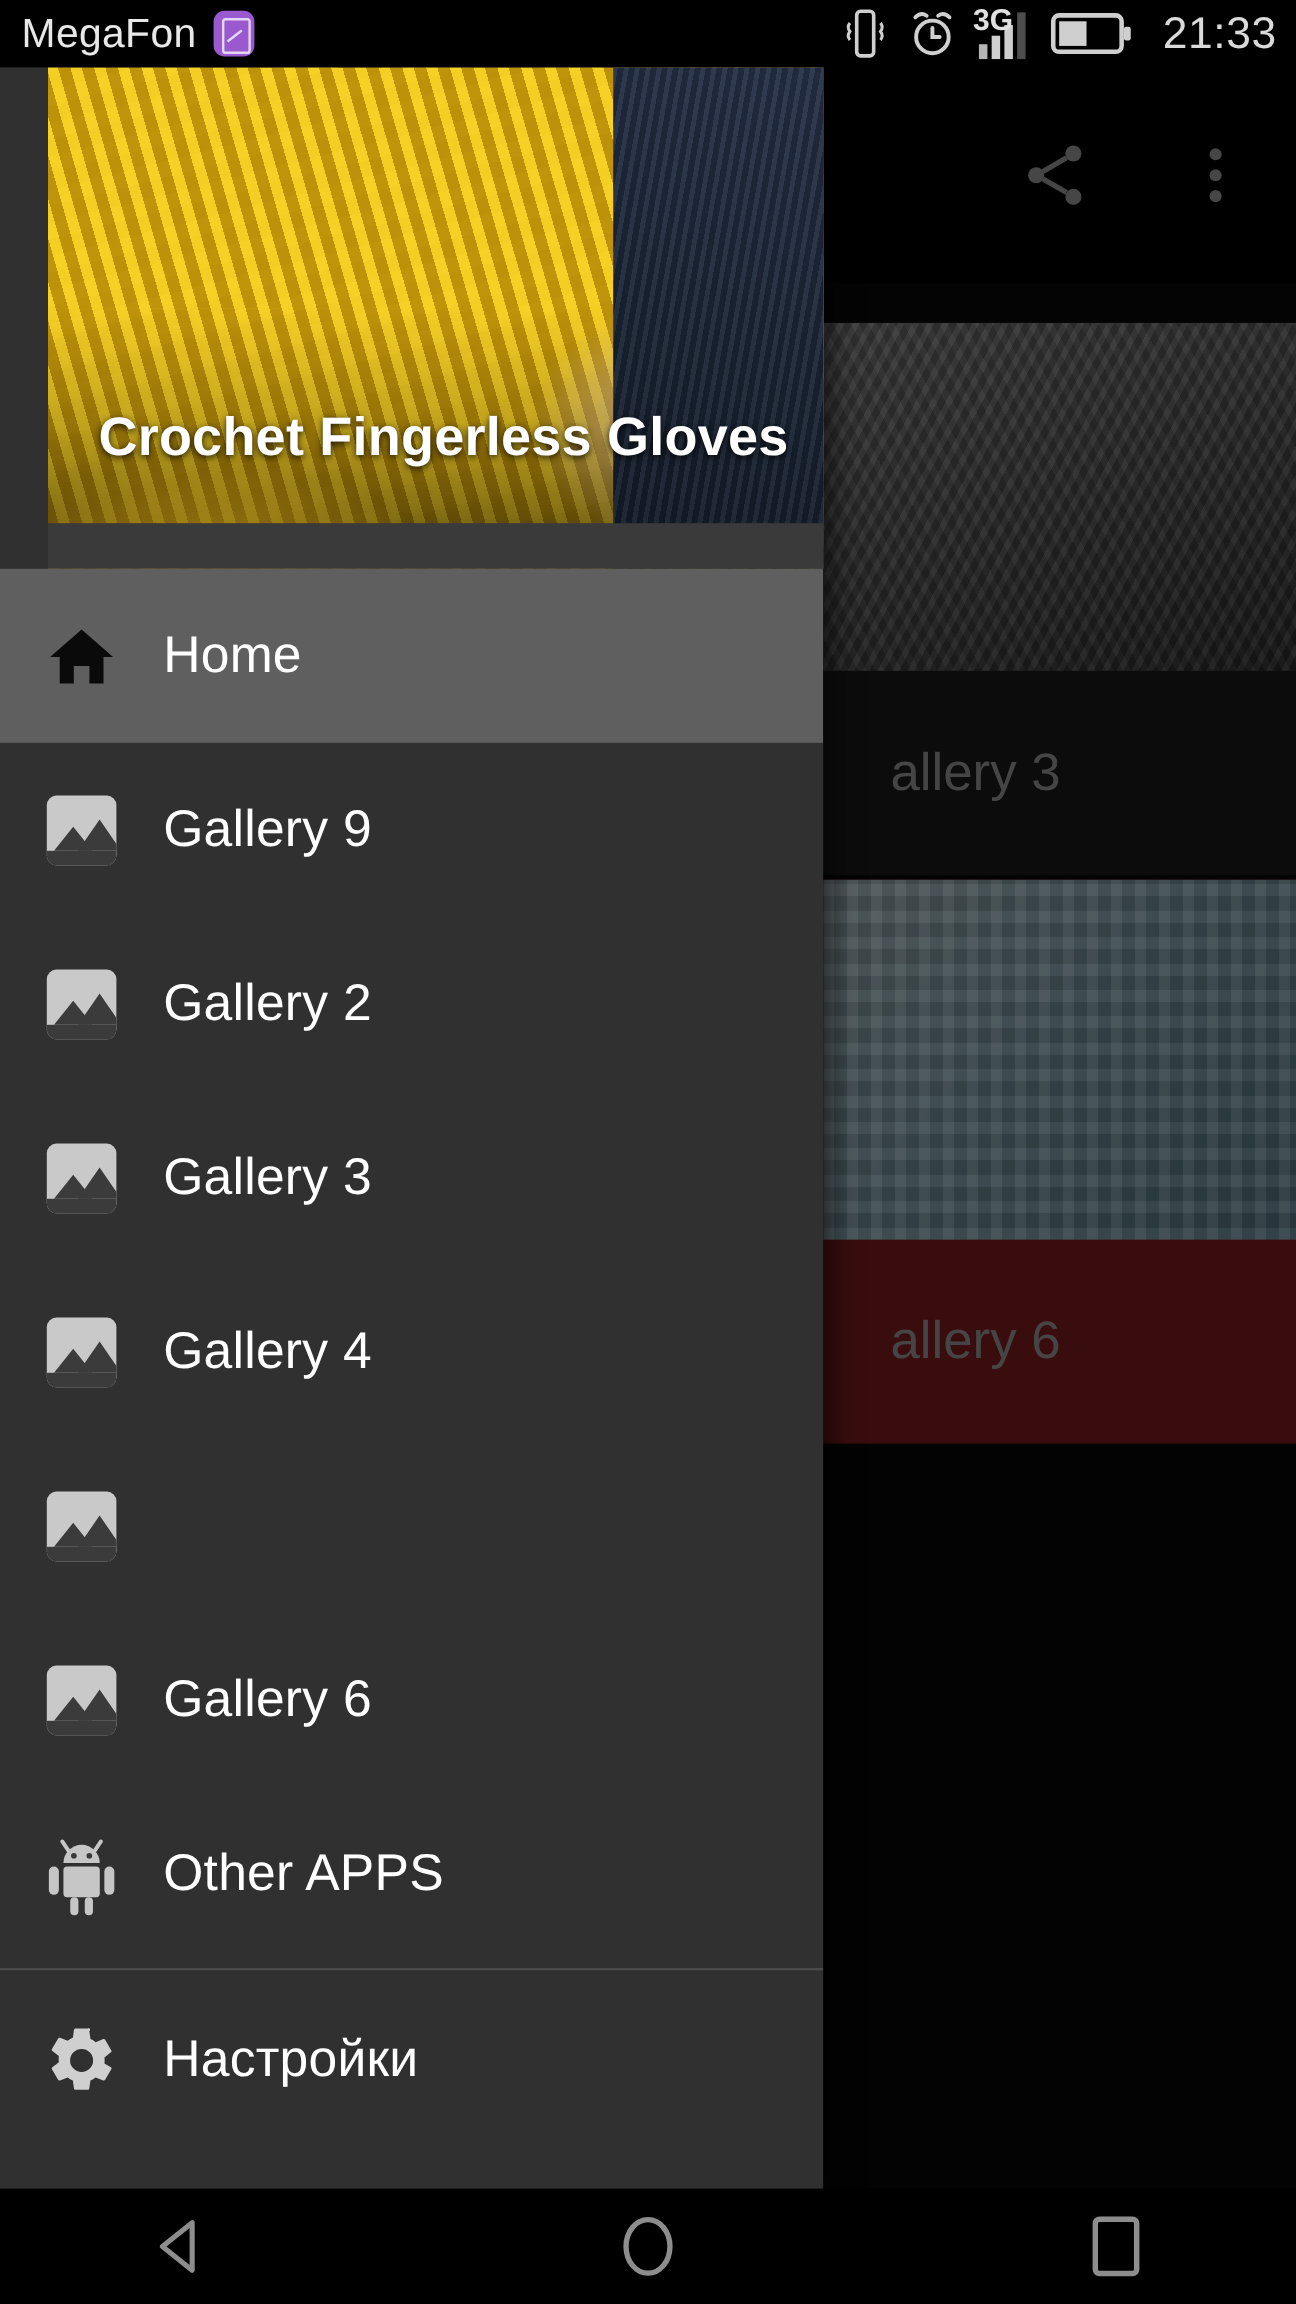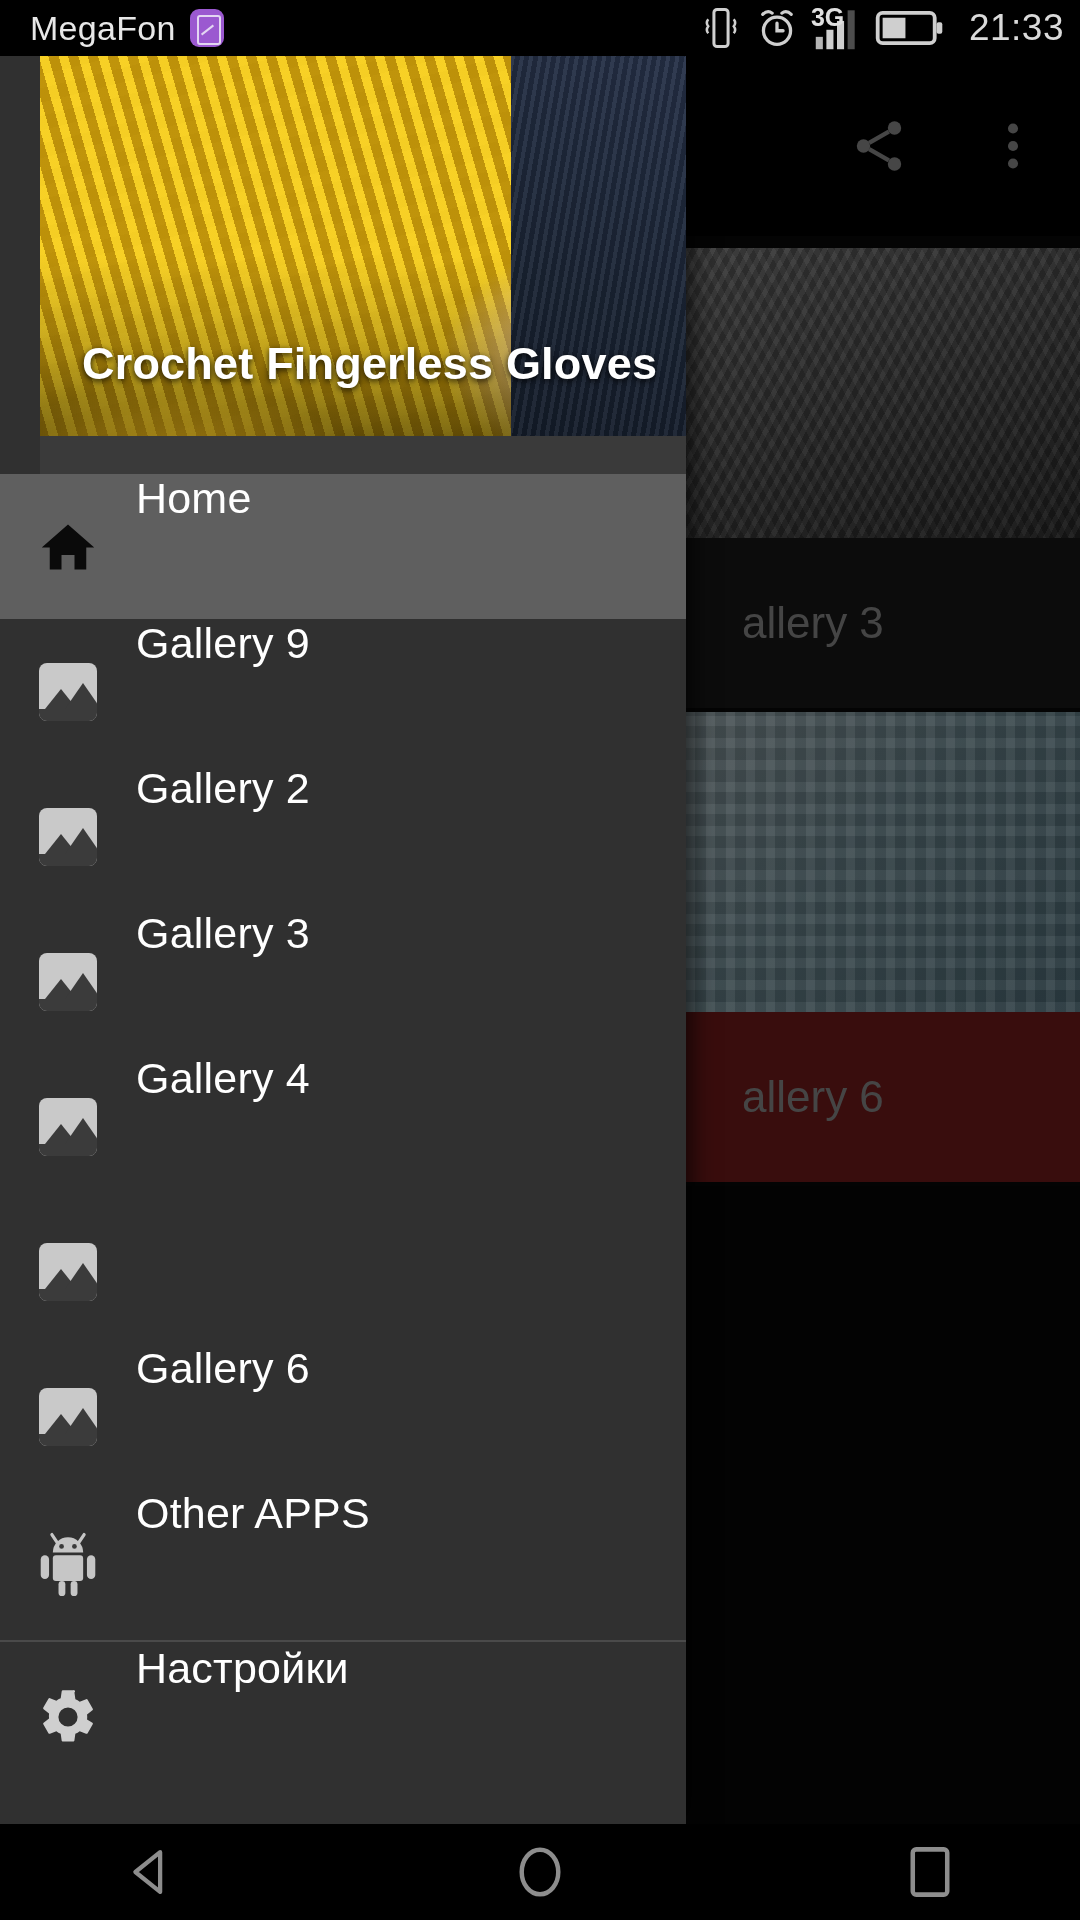--- a/index.html
+++ b/index.html
@@ -8,21 +8,21 @@
     background:#000;
     font-family:"Liberation Sans", sans-serif;
     -webkit-font-smoothing:antialiased;
   }
   #screen{ position:relative; width:1080px; height:1920px; background:#000; }
 
   
   .statusbar{
     position:absolute; left:0; top:0; width:1080px; height:56px;
     background:#000; display:flex; align-items:center;
-    padding:0 16px 0 30px;
+    padding:0 16px 0 18px;
   }
   .carrier{ color:#e8e8e8; font-size:34px; letter-spacing:.3px; }
   .sim-badge{
     width:34px;height:38px;border-radius:9px;background:#9b59d0;
     margin-left:14px; position:relative; display:inline-block;
   }
   .sim-badge::before{
     content:""; position:absolute; left:7px; top:6px; width:20px; height:26px;
     border:2px solid #e3d6f2; border-radius:3px;
   }
@@ -42,21 +42,21 @@
   .appbar{
     position:absolute; left:0; top:0; width:1080px; height:180px;
     background:#000; display:flex; align-items:center; justify-content:flex-end;
     padding-right:30px; gap:60px;
   }
   .appbar .icon-btn{ width:74px;height:74px; display:flex;align-items:center;justify-content:center; }
 
   .grid{
     position:absolute; left:0; top:180px; width:1080px; height:1588px;
   }
-  .card{ position:absolute; overflow:hidden; background:#1b1b1b; }
+  .card{ position:absolute; overflow:hidden; background:#1b1b1b;margin-top:21px; }
   .card .photo{ position:absolute; left:0; top:0; width:100%; }
   .card .caption{
     position:absolute; left:0; bottom:0; width:100%;
     color:#9a9a9a; font-size:44px; display:flex; align-items:center;
     padding-left:56px;
   }
 
   
   .ph-gray{
     background:
@@ -120,21 +120,21 @@
     text-shadow:0 2px 6px rgba(0,0,0,.85);
   }
   .dh-strip{
     position:absolute; left:0; bottom:0; width:686px; height:38px;
     background:#3a3a3a;
   }
 
   .drawer-list{ position:relative; width:686px; }
   .drw-item{
     position:relative; width:686px; height:145px;
-    display:flex; align-items:flex-start;
+    display:flex; align-items:center;
   }
   .drw-item.selected{ background:#5f5f5f; }
   .drw-ic{
     width:136px; min-width:136px; height:145px;
     display:flex; align-items:center; justify-content:center;
   }
   .drw-label{
     color:#fff; font-size:43px; letter-spacing:.2px;
   }
   .drw-divider{

